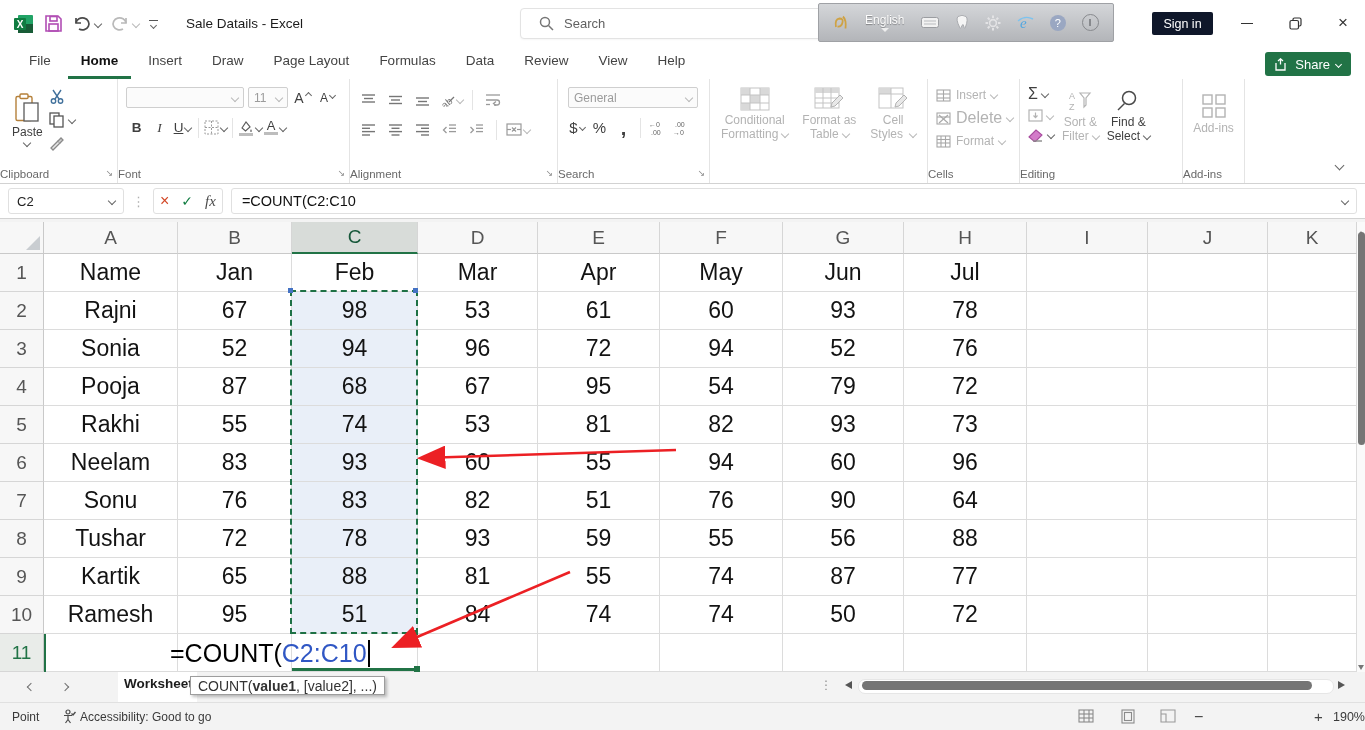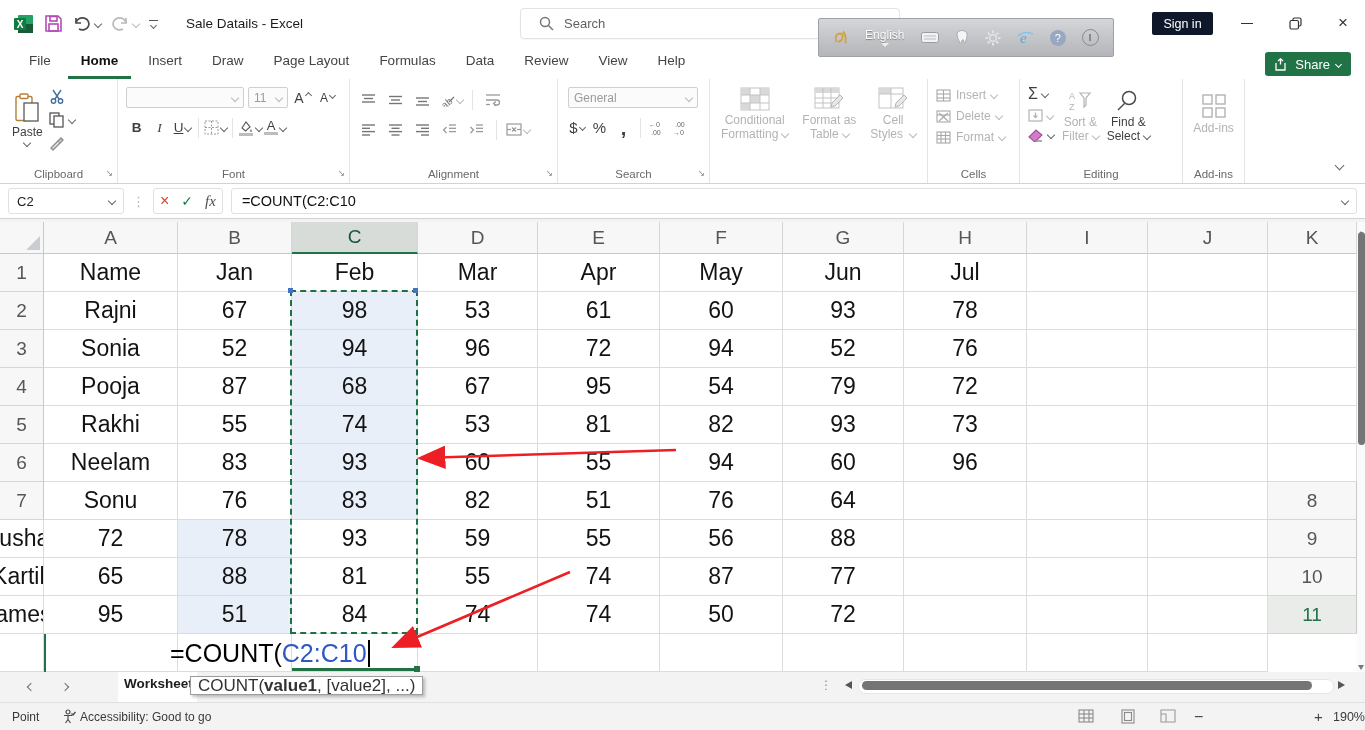--- a/index.html
+++ b/index.html
@@ -13,39 +13,39 @@
   .chv.up{transform:rotate(-135deg)}
   .tri{width:0;height:0;display:inline-block}
 
   
   #titlebar{top:0;height:47px;background:#fff}
   .qat{position:absolute;top:0;left:0;height:47px;display:flex;align-items:center;gap:10px;padding-left:14px}
   #apptitle{position:absolute;left:186px;top:16px;font-size:13.5px;color:#1b1b1b}
   #searchbox{position:absolute;left:520px;top:8px;width:360px;height:29px;border:1px solid #e3e3e3;
              border-radius:4px;background:#fff;display:flex;align-items:center;gap:10px;padding-left:18px;box-shadow:0 1px 2px rgba(0,0,0,.04)}
   #searchbox span{font-size:13px;color:#616161}
-  #langbar{position:absolute;left:818px;top:18px;width:282px;height:37px;
+  #langbar{position:absolute;left:818px;top:3px;width:282px;height:37px;
            background:linear-gradient(#d4d6d9,#b3b5b9);border:1px solid #9fa1a5;border-radius:2px;
            display:flex;align-items:center;justify-content:space-around;padding:0 6px;z-index:5}
   #signin{position:absolute;left:1152px;top:12px;width:61px;height:23px;background:#0f172a;color:#fff;
           font-size:12.5px;display:flex;align-items:center;justify-content:center;border-radius:2px}
   .winbtn{position:absolute;top:10px;width:30px;height:26px;display:flex;align-items:center;justify-content:center;color:#333}
 
   
   #tabsrow{top:47px;height:32px;background:#fff}
   #tabs{display:flex;align-items:flex-end;height:100%;padding-left:16px;gap:4px}
   .tab{font-size:13.5px;color:#444;padding:0 13px 8px;border-bottom:3px solid transparent}
   .tab.active{color:#111;font-weight:700;border-bottom:3px solid #217346}
   #sharebtn{position:absolute;right:14px;top:5px;height:24px;background:#217346;color:#fff;border-radius:3px;
             display:flex;align-items:center;gap:6px;padding:0 10px;font-size:13px}
 
   
   #ribbon{top:79px;height:104px;background:#fff;border-bottom:1px solid #d2d2d2;display:flex}
   .grp{position:relative;height:100%;border-right:1px solid #e4e4e4;box-sizing:border-box;flex:0 0 auto}
-  .grplabel{position:absolute;bottom:3px;left:0;right:0;text-align:center;font-size:11.5px;color:#696969}
+  .grplabel{position:absolute;bottom:3px;left:0;right:0;font-size:11.5px;color:#696969}
   .launch{position:absolute;bottom:5px;right:4px;font-size:9px;color:#8c8c8c}
   .grow{display:flex;align-items:center;gap:2px}
   .ib{display:flex;align-items:center;justify-content:center;min-width:21px;height:21px;gap:2px}
   .txtic{font-size:13.5px;color:#3f3f3f}
   .dis{color:#b3b3b3}
   .combo{height:21px;border:1px solid #cfcfcf;background:#fbfbfb;border-radius:2px;color:#9b9b9b;
          font-size:12px;display:flex;align-items:center;justify-content:space-between;padding:0 5px;box-sizing:border-box}
   .vsep{width:1px;height:20px;background:#e4e4e4;margin:0 3px}
   .bigbtn{display:flex;flex-direction:column;align-items:center;justify-content:flex-start;gap:2px;padding-top:8px;height:72px}
   .biglbl{font-size:12px;color:#b3b3b3;line-height:14px;text-align:center}
@@ -78,21 +78,21 @@
   #cellformula{position:absolute;left:170px;top:412px;height:38px;display:flex;align-items:center;font-size:25px;color:#000}
   #caret{width:2px;height:27px;background:#000;margin-left:1px}
   #vscroll{position:absolute;left:1357px;top:0;width:8px;height:450px;background:#fafafa}
   #vthumb{position:absolute;left:1357.5px;top:10px;width:7px;height:213px;background:#757575;border-radius:4px}
 
   
   #sheetbar{top:672px;height:30px;background:#f3f3f3}
   #activesheettab{position:absolute;left:118px;top:0;height:27px;background:#fff;display:flex;align-items:flex-start;
                   padding:4px 4px 0 6px;font-size:13.5px;font-weight:700;color:#1d1d1d;border-bottom:3px solid #217346}
   #fntooltip{position:absolute;left:190px;top:4px;height:17px;background:#fff;border:1px solid #9d9d9d;
-             box-shadow:2px 2px 3px rgba(0,0,0,.25);display:flex;align-items:center;padding:0 7px;font-size:17px;color:#333;z-index:9;white-space:nowrap}
+             box-shadow:2px 2px 3px rgba(0,0,0,.25);display:flex;align-items:center;padding:0 7px;font-size:14px;color:#333;z-index:9;white-space:nowrap}
   #hscrolltrack{position:absolute;left:858px;top:7px;width:474px;height:13px;background:#fff;border-radius:7px;border:1px solid #e6e6e6}
   #hscrollthumb{position:absolute;left:862px;top:9px;width:450px;height:9px;background:#757575;border-radius:5px}
 
   
   #statusbar{top:702px;height:28px;background:#f3f3f3;border-top:1px solid #e0e0e0;font-size:12px;color:#3a3a3a}
   .viewic{position:absolute;top:6px;width:17px;height:15px}
 </style>
 </head>
 <body>
 
@@ -542,21 +542,21 @@
         <span class="dis" style="font-size:12px">Insert</span>
           <span class="chv dis"></span>
       </span>
       <span class="flex" style="gap:5px">
         <svg width="15" height="13" viewBox="0 0 15 13" fill="none" stroke="#a8a8a8" stroke-width="1.1">
             <rect x="1" y="1" width="13" height="11"></rect>
             <line x1="1" y1="5" x2="14" y2="5"></line>
             <line x1="3" y1="3" x2="12" y2="11"></line>
             <line x1="12" y1="3" x2="3" y2="11"></line>
           </svg>
-        <span class="dis" style="font-size:12px">Delete</span>
+        <span class="dis" style="font-size:16px">Delete</span>
           <span class="chv dis"></span>
       </span>
       <span class="flex" style="gap:5px">
         <svg width="15" height="13" viewBox="0 0 15 13" fill="none" stroke="#a8a8a8" stroke-width="1.1">
             <rect x="1" y="1" width="13" height="11"></rect>
             <line x1="1" y1="4.5" x2="14" y2="4.5"></line>
             <line x1="1" y1="8" x2="14" y2="8"></line>
             <line x1="5" y1="1" x2="5" y2="12"></line>
             <line x1="9.5" y1="1" x2="9.5" y2="12"></line>
           </svg>
@@ -742,20 +742,21 @@
       <div class="cell"></div>
       <div class="cell"></div>
       <div class="cell"></div>
       <div class="rowhdr">7</div>
       <div class="cell">Sonu</div>
       <div class="cell">76</div>
       <div class="cell sel">83</div>
       <div class="cell">82</div>
       <div class="cell">51</div>
       <div class="cell">76</div>
+      <div class="cell">90</div>
       <div class="cell">64</div>
       <div class="cell"></div>
       <div class="cell"></div>
       <div class="cell"></div>
       <div class="rowhdr">8</div>
       <div class="cell">Tushar</div>
       <div class="cell">72</div>
       <div class="cell sel">78</div>
       <div class="cell">93</div>
       <div class="cell">59</div>

